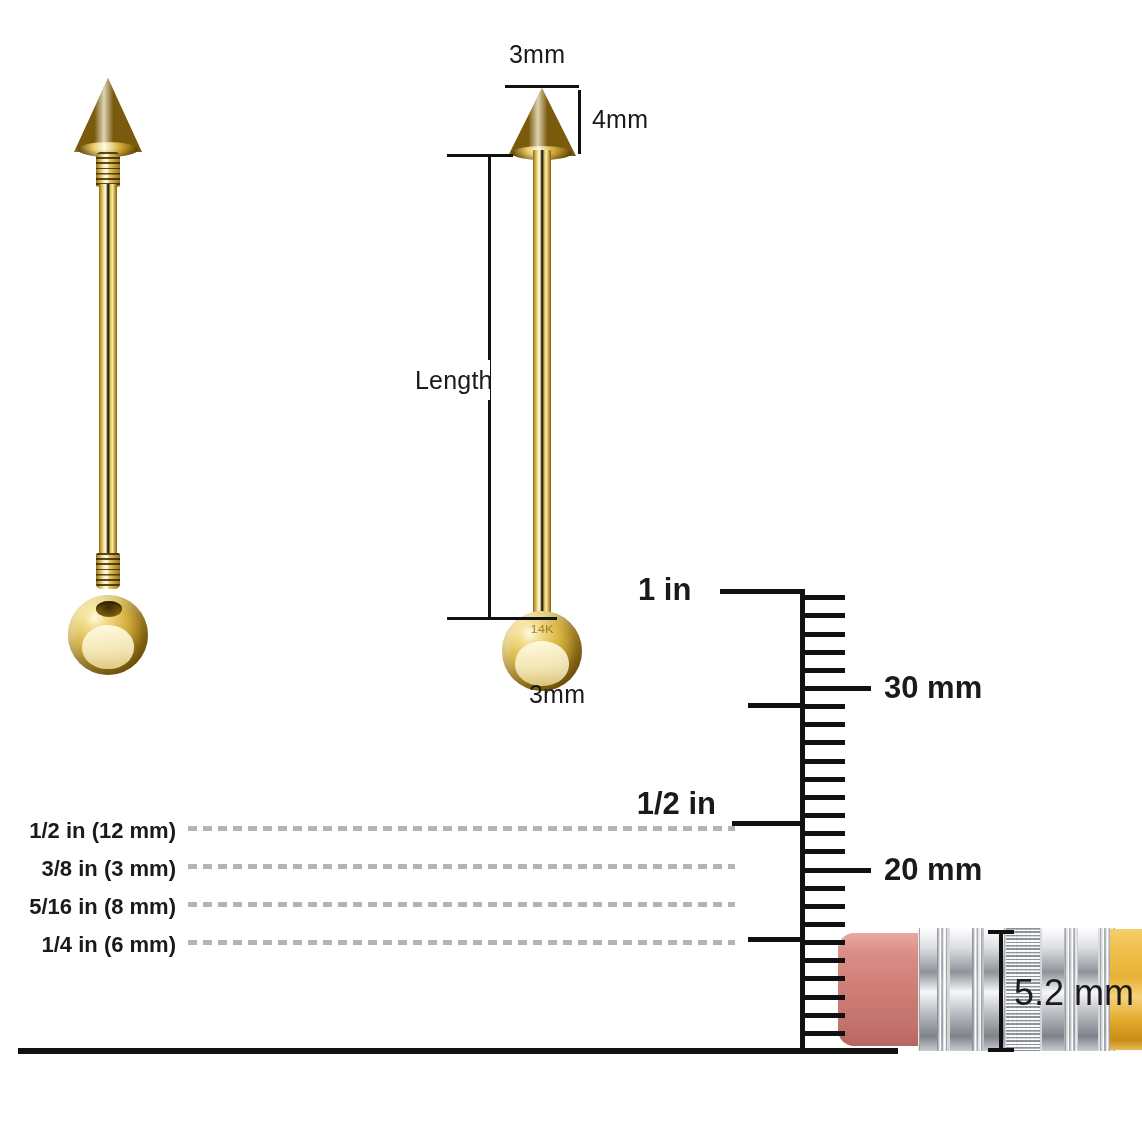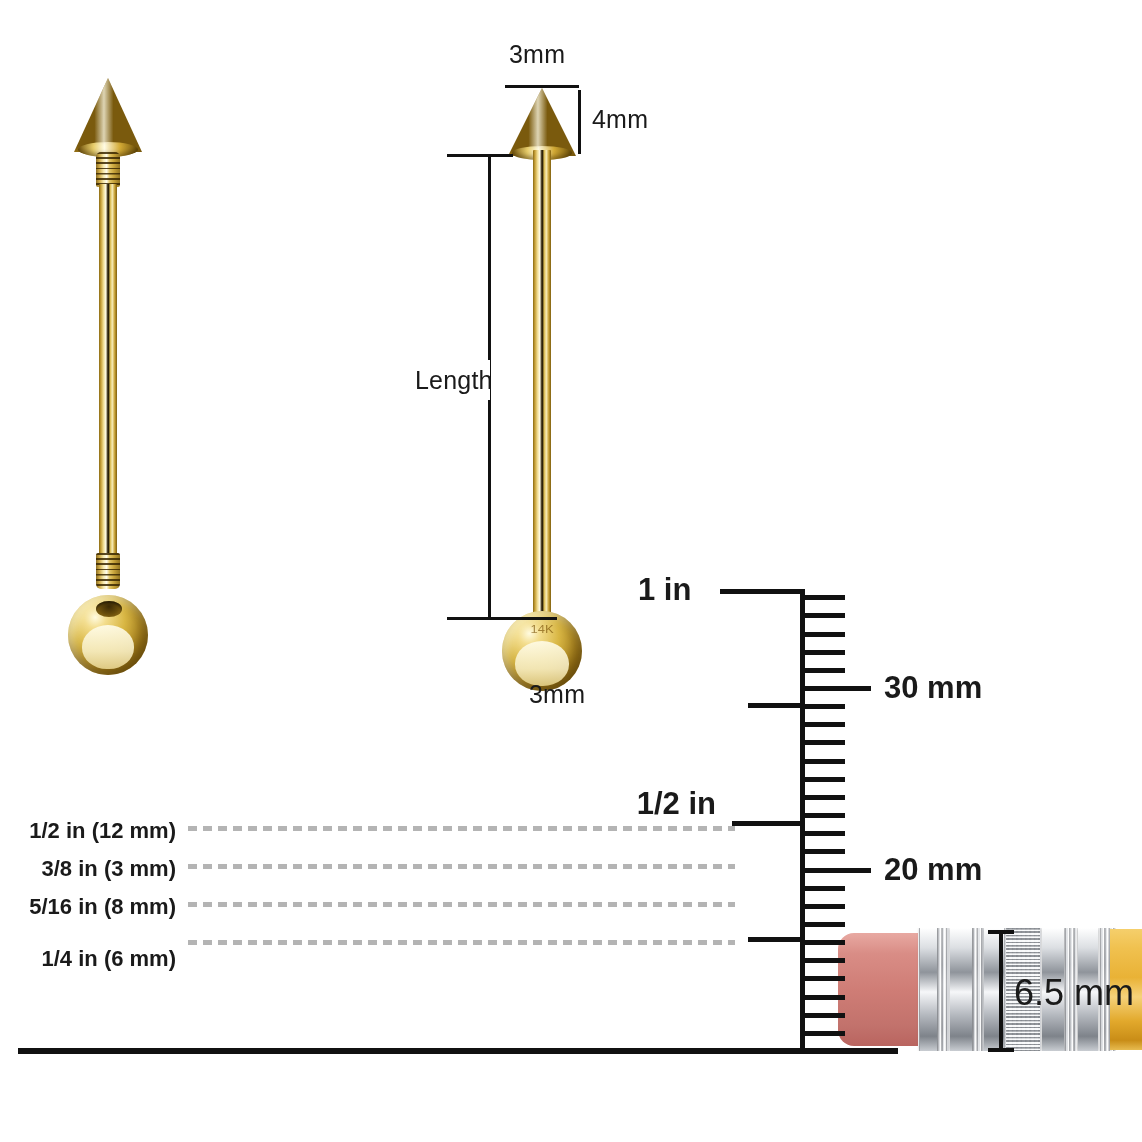--- a/index.html
+++ b/index.html
@@ -196,21 +196,21 @@
       <span>(3 mm)</span>
     </div>
     <div class="abs dash" style="left:188px; top:59px; width:547px;"></div>
 
     <div class="abs dash-label" style="left:0px; top:89px; width:176px;">
       <b>5/16 in</b>
       <span>(8 mm)</span>
     </div>
     <div class="abs dash" style="left:188px; top:97px; width:547px;"></div>
 
-    <div class="abs dash-label" style="left:0px; top:127px; width:176px;margin-top:14px;">
+    <div class="abs dash-label" style="left:0px; top:127px; width:176px;">
       <b>1/4 in</b>
       <span>(6 mm)</span>
     </div>
     <div class="abs dash" style="left:188px; top:135px; width:547px;"></div>
   </div>
 
   <div class="pencil" style="left:838px; top:928px; width:304px; height:123px;">
     <div class="abs eraser" style="left:0px; top:5px; width:84px; height:113px;"></div>
     <div class="abs ferrule" style="left:80px; top:0px; width:198px; height:123px;">
       <div class="ferrule-band" style="left:2px;  width:17px;"></div>
@@ -223,21 +223,21 @@
                     rgba(130,134,140,.85) 0px, rgba(130,134,140,.85) 1.3px,
                     rgba(250,251,252,.95) 1.9px, rgba(250,251,252,.95) 3.4px);"></div>
     </div>
     <div class="abs wood" style="left:272px; top:1px; width:32px; height:121px;"></div>
   </div>
 
   <div class="abs" style="left:980px; top:920px; width:162px; height:140px;">
     <div class="pencil-dim-cap" style="left:8px; top:10px;"></div>
     <div class="pencil-dim-v" style="left:19px; top:10px; height:122px;"></div>
     <div class="pencil-dim-cap" style="left:8px; top:128px;"></div>
-    <div class="pencil-lbl" style="left:34px; top:52px;">6.5 mm</div>
+    <div class="pencil-lbl" style="left:34px; top:52px;">5.2 mm</div>
   </div>
 
   <div class="abs" style="left:0; top:0; width:1142px; height:802px;">
 
     <div class="abs ruler-spine" style="left:800px; top:589px; height:465px;"></div>
 
     <div class="abs" id="mm-ticks" style="left:0; top:0; width:1142px; height:1142px;">
         <div class="tick" style="left: 803px; top: 1030.85px; width: 42px; height: 5px;"></div>
         <div class="tick" style="left: 803px; top: 1012.7px; width: 42px; height: 5px;"></div>
         <div class="tick" style="left: 803px; top: 994.55px; width: 42px; height: 5px;"></div>

